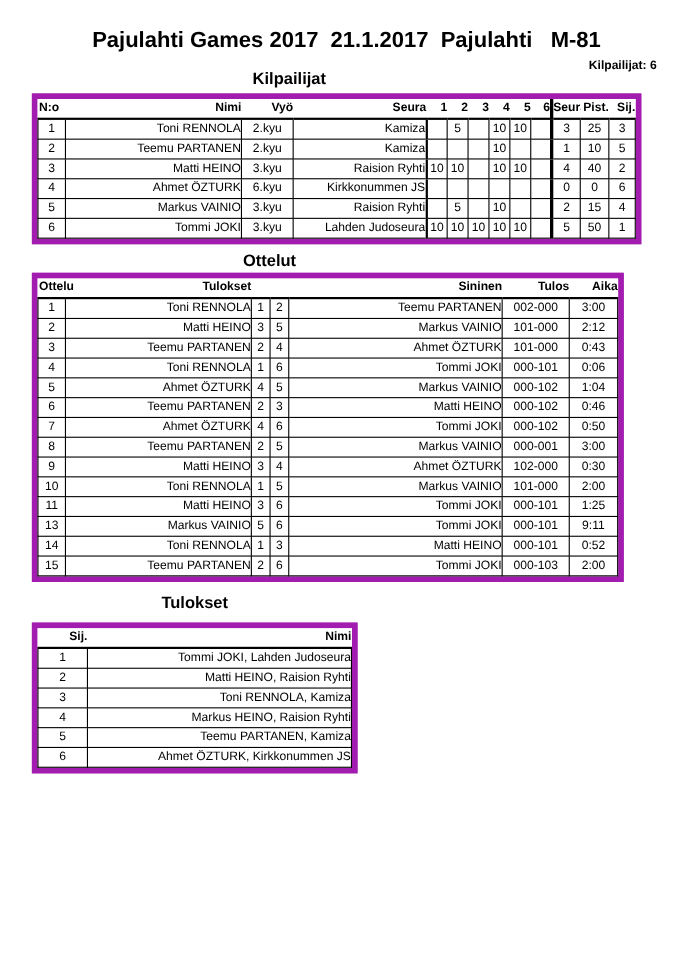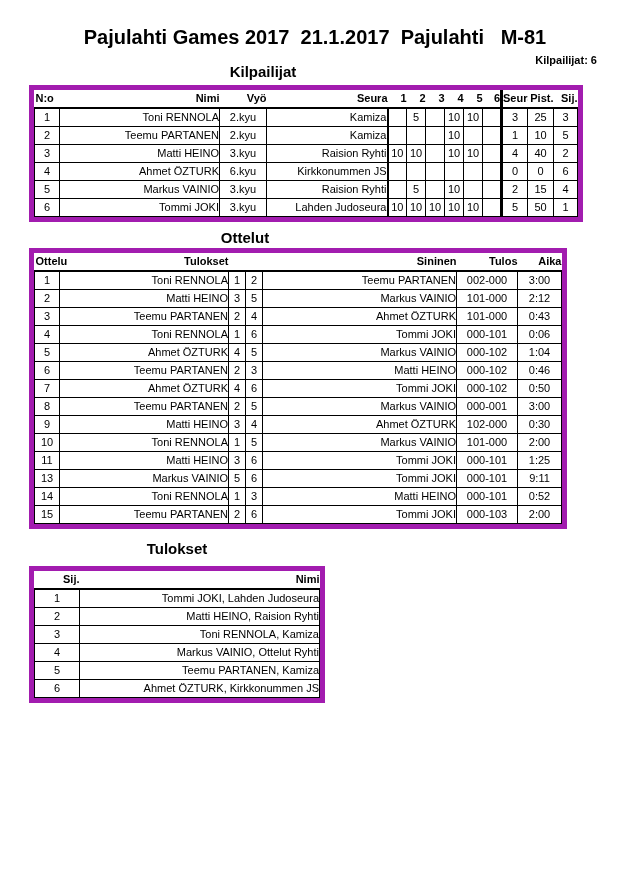--- a/index.html
+++ b/index.html
@@ -403,21 +403,21 @@
           <tr>
             <td class="c">2</td>
             <td class="name">Matti HEINO, Raision Ryhti</td>
           </tr>
           <tr>
             <td class="c">3</td>
             <td class="name">Toni RENNOLA, Kamiza</td>
           </tr>
           <tr>
             <td class="c">4</td>
-            <td class="name">Markus VAINIO, Ottelut Ryhti</td>
+            <td class="name">Markus HEINO, Raision Ryhti</td>
           </tr>
           <tr>
             <td class="c">5</td>
             <td class="name">Teemu PARTANEN, Kamiza</td>
           </tr>
           <tr>
             <td class="c">6</td>
             <td class="name">Ahmet ÖZTURK, Kirkkonummen JS</td>
           </tr>
         </tbody>

